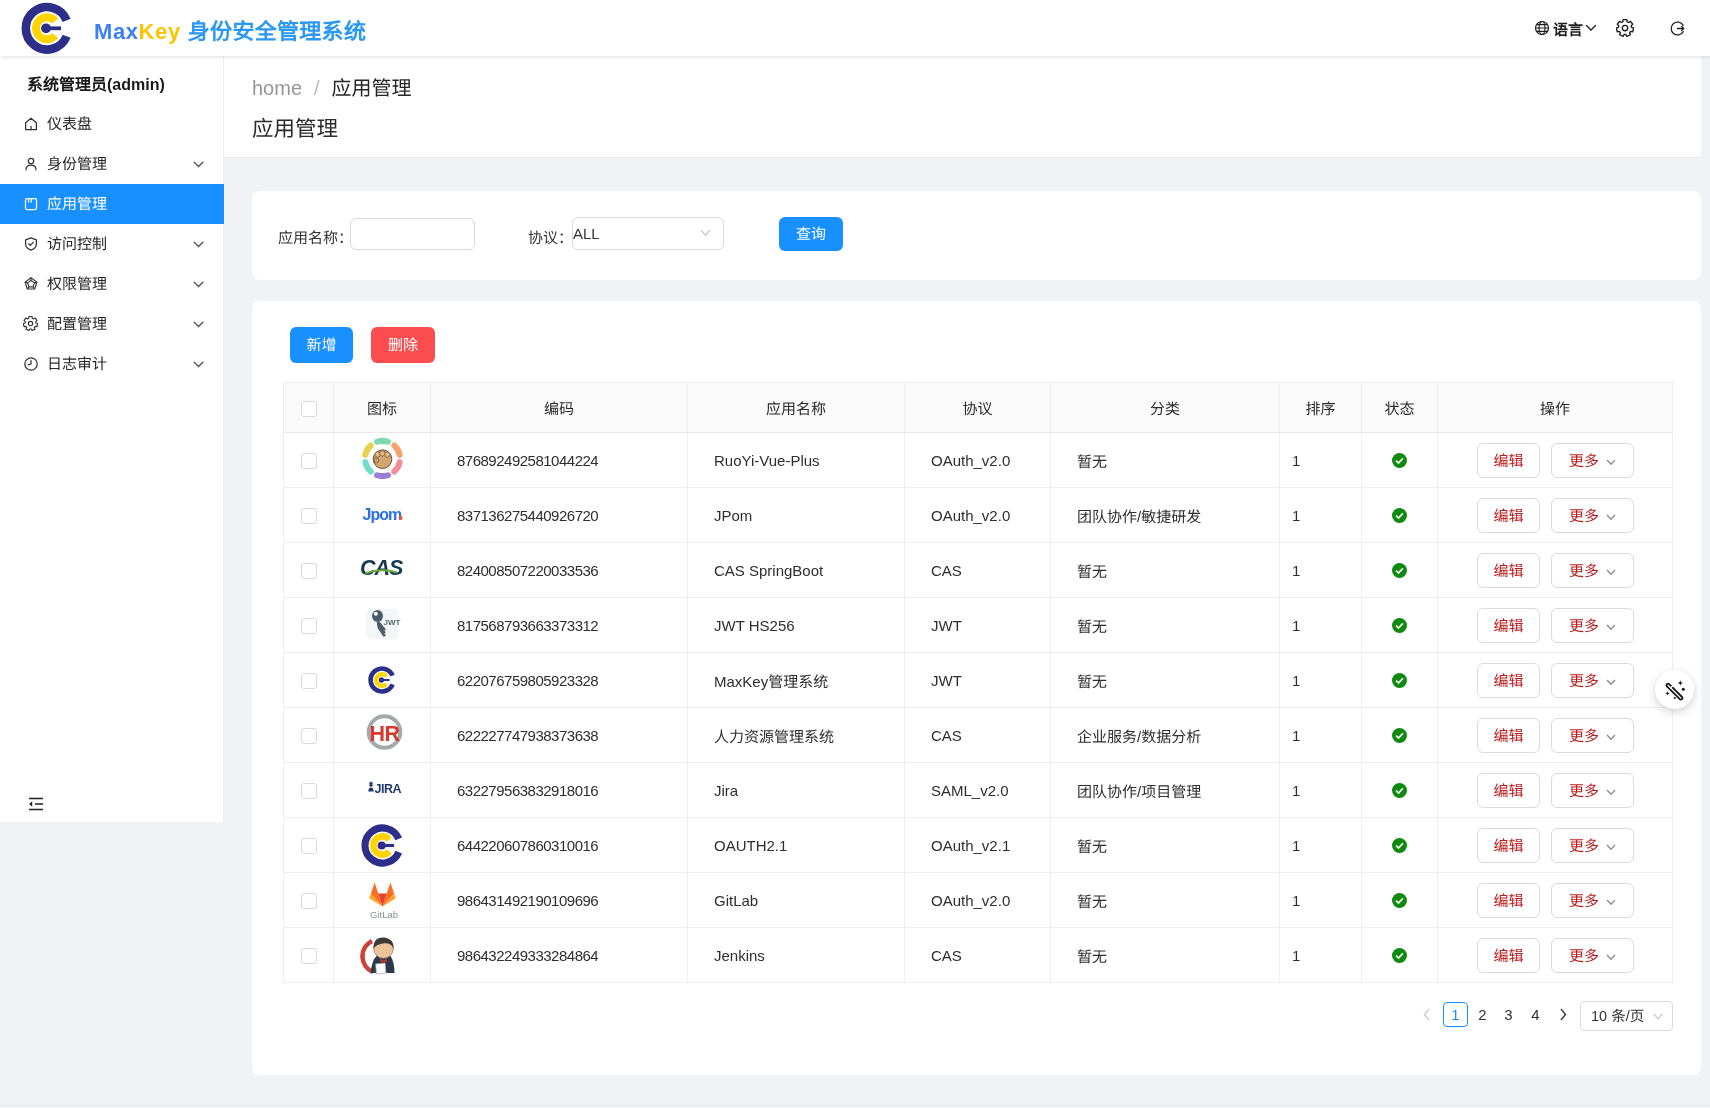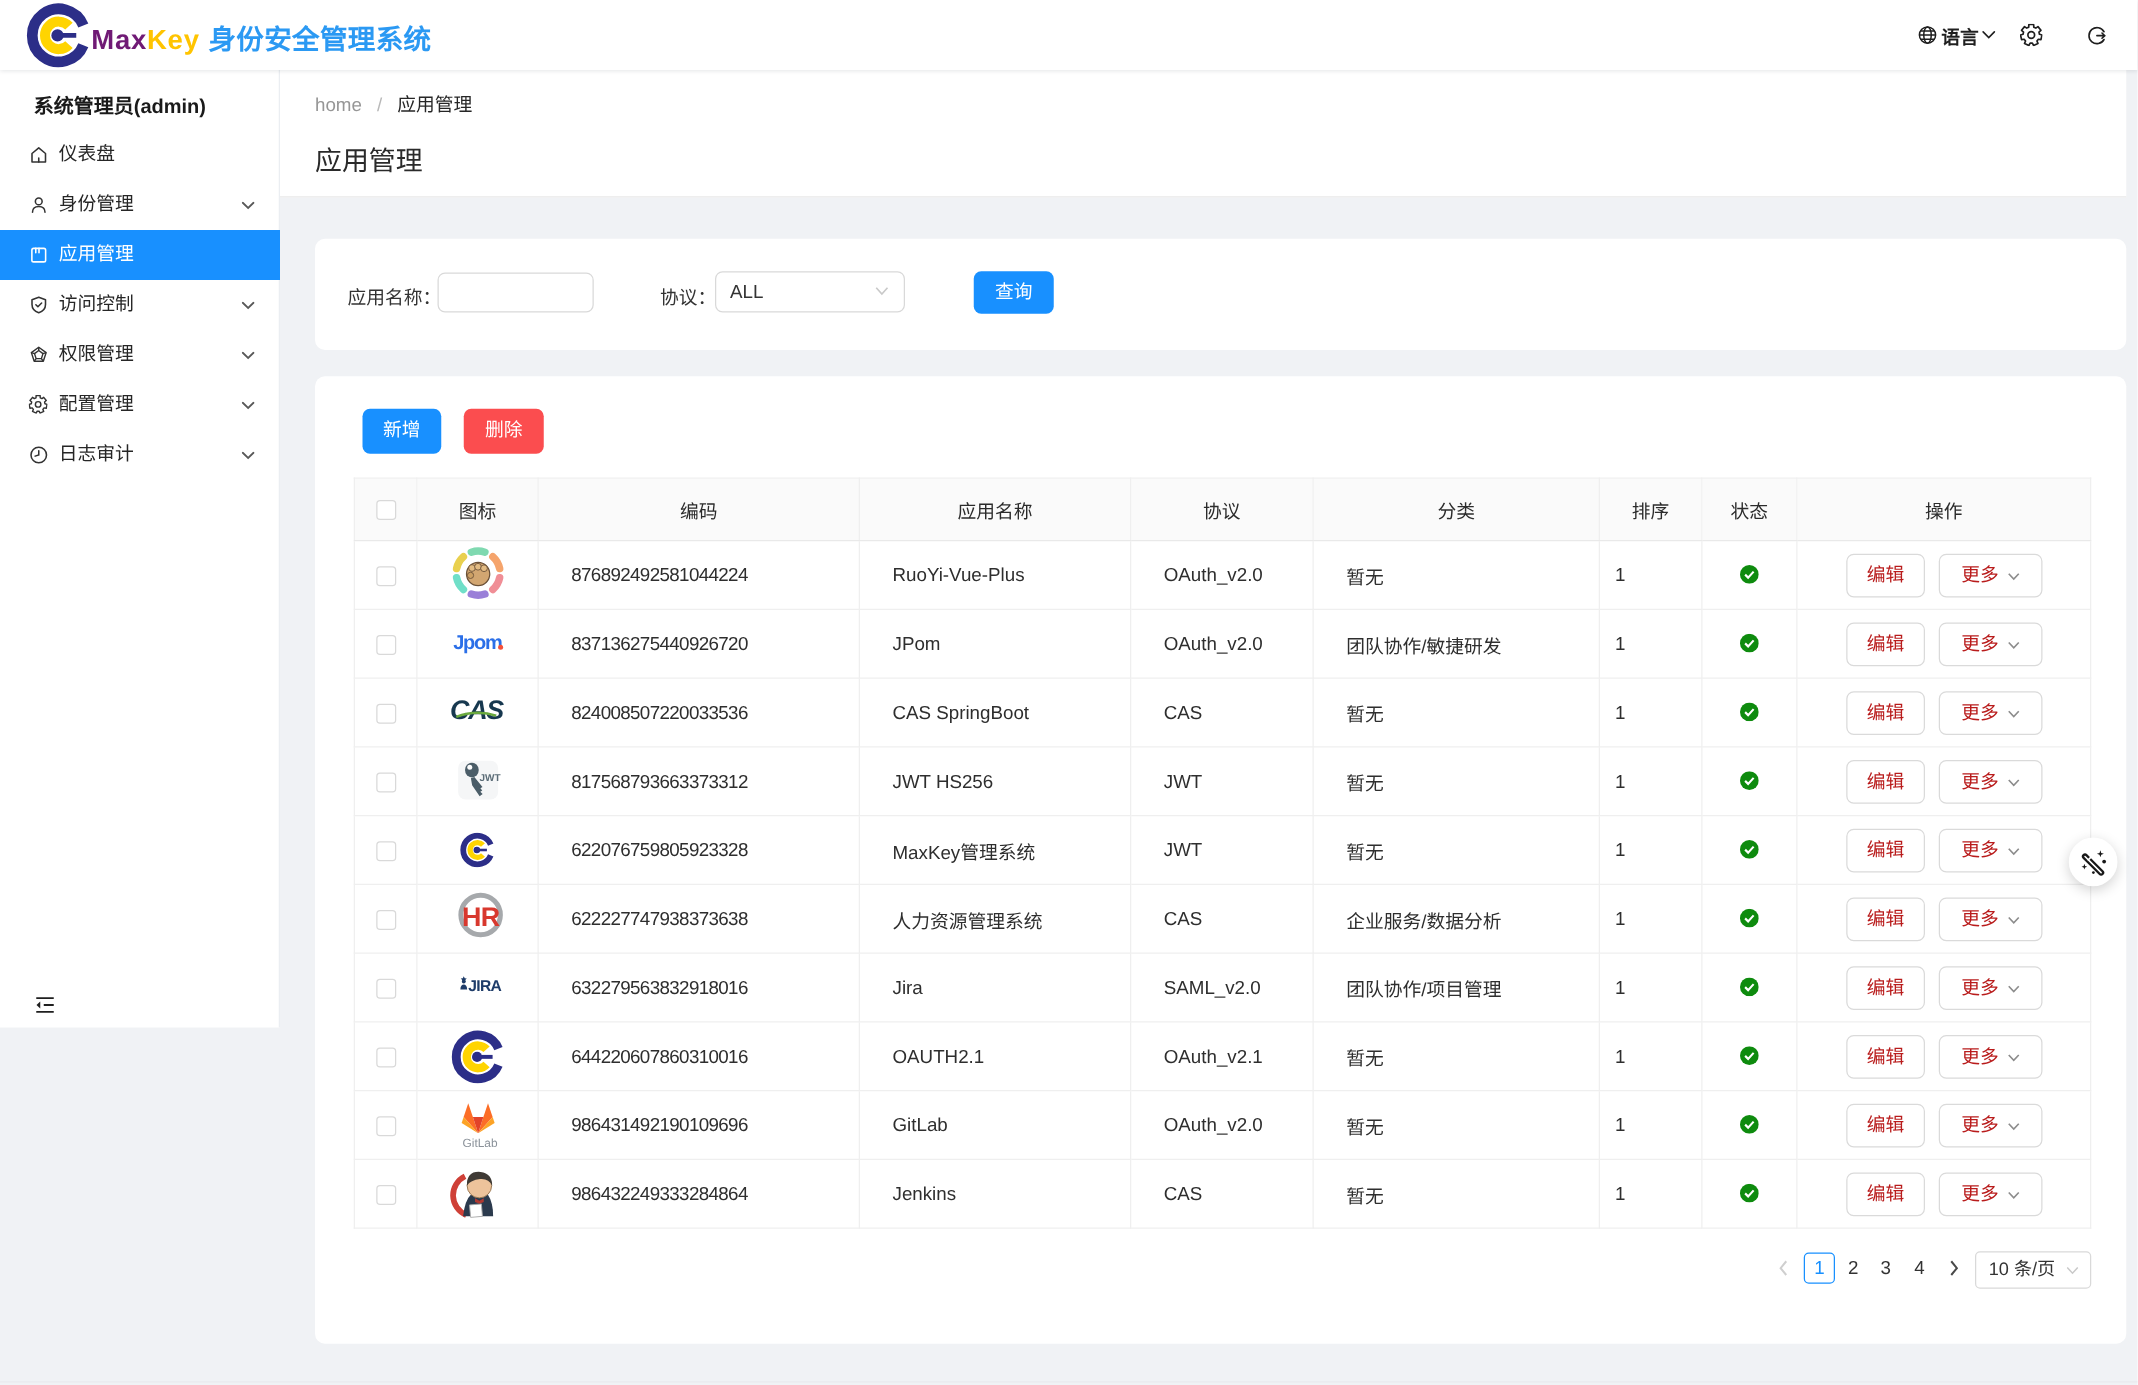--- a/index.html
+++ b/index.html
@@ -3,21 +3,21 @@
 <meta charset="utf-8">
 <title>应用管理</title>
 <style>
   * { margin:0; padding:0; box-sizing:border-box; }
   html,body { width:1710px; height:1108px; }
   body { font-family:"Liberation Sans",sans-serif; background:#f0f2f5; position:relative; overflow:hidden; color:#2b2b2b; }
 
   #header { position:absolute; left:0; top:0; width:1710px; height:56px; background:#fff; box-shadow:0 1px 4px rgba(0,21,41,.13); z-index:30; }
   #logo { position:absolute; left:21px; top:2px; }
   #brand { position:absolute; left:73px; top:0; height:56px; line-height:64px; font-size:22px; font-weight:bold; letter-spacing:0.6px; white-space:nowrap; }
-  #brand .mx { color:#701a75; }
+  #brand .mx { color:#3b82f6;margin-left:21px; }
   #brand .ky { color:#ffc400; }
   #brand .sub { color:#2b99f3; font-size:22px; letter-spacing:0.3px; margin-left:7px; }
   .hic { position:absolute; top:0; height:56px; display:flex; align-items:center; color:#1f1f1f;font-weight:bold; }
 
   #sidebar { position:absolute; left:0; top:56px; width:224px; height:766px; background:#fff; border-right:1px solid #ebeef2; z-index:5; }
   #admin { position:absolute; left:27px; top:15px; font-size:16px; font-weight:bold; color:#1a1a1a; }
   .mitem { position:absolute; left:0; width:224px; height:40px; color:#262626; font-size:15px; }
   .mitem .mi { position:absolute; left:23px; top:12px; width:16px; height:16px; line-height:0; }
   .mitem .mt { position:absolute; left:47px; top:0; line-height:40px; }
   .mitem .mc { position:absolute; right:20px; top:17px; line-height:0; }
@@ -43,28 +43,28 @@
   .ckb { display:inline-block; width:16px; height:16px; border:1px solid #d9d9d9; border-radius:3px; background:#fff; vertical-align:middle; }
   .rowbtn { display:inline-block; height:35px; line-height:33px; background:#fff; border:1px solid #dadada; border-radius:6px; font-size:15px; color:#b91c1c; vertical-align:middle; text-align:center; }
   .pgn { position:absolute; top:1002px; height:25px; line-height:25px; font-size:15px; color:#333; text-align:center; z-index:6; }
 
   #fab { position:absolute; left:1655px; top:670px; width:39px; height:39px; border-radius:50%; background:#fff; box-shadow:0 3px 10px rgba(0,0,0,.18); z-index:40; text-align:center; }
 </style>
 </head>
 <body>
 
 <div id="band"></div>
-<div style="position:absolute;left:252px;top:72px;font-size:15px;z-index:3;"><span style="color:#969696">home</span><span style="color:#b8b8b8;margin:0 12px">/</span><span style="color:#262626">应用管理</span></div>
+<div style="position:absolute;left:252px;top:72px;font-size:20px;z-index:3;"><span style="color:#969696">home</span><span style="color:#b8b8b8;margin:0 12px">/</span><span style="color:#262626">应用管理</span></div>
 <div style="position:absolute;left:252px;top:111px;font-size:21.5px;font-weight:500;color:#2a2a2a;z-index:3;">应用管理</div>
 
 <div class="card" style="left:252px;top:191px;width:1449px;height:89px;"></div>
 <div class="flabel" style="left:278px;top:226px;z-index:3;">应用名称：</div>
 <div class="ibox" style="left:350px;top:218px;width:125px;height:32px;z-index:3;"></div>
 <div class="flabel" style="left:528px;top:226px;z-index:3;">协议：</div>
-<div class="ibox" style="left:572px;top:217px;width:152px;height:33px;z-index:3;line-height:31px;padding-left:11px;font-size:15px;color:#333;">ALL
+<div class="ibox" style="left:572px;top:217px;width:152px;height:33px;z-index:3;line-height:31px;font-size:15px;color:#333;">ALL
   <svg style="position:absolute;right:12px;top:11px;" width="11" height="8" viewBox="0 0 11 8">
       <path d="M1 1.2 L5.5 6.2 L10 1.2" fill="none" stroke="#c9c9c9" stroke-width="1.3"></path>
     </svg>
 </div>
 <div class="btn blue" style="left:779px;top:217px;width:64px;height:34px;line-height:34px;z-index:3;text-align:center;">查询</div>
 
 <div class="card" style="left:252px;top:301px;width:1449px;height:774px;"></div>
 <div class="btn blue" style="left:290px;top:327px;width:63px;height:36px;line-height:36px;z-index:3;">新增</div>
 <div class="btn red" style="left:371px;top:327px;width:64px;height:36px;line-height:36px;z-index:3;">删除</div>
 

